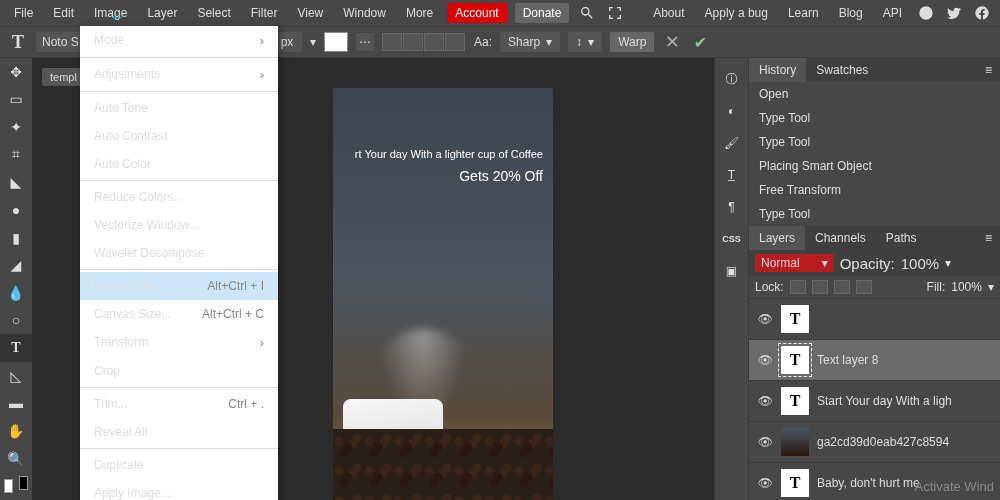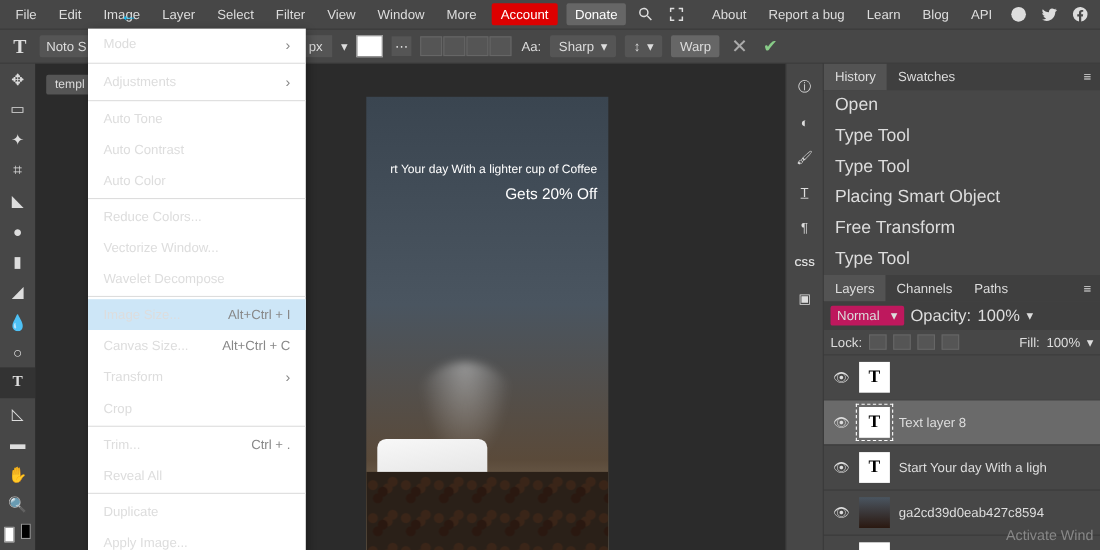--- a/index.html
+++ b/index.html
@@ -46,23 +46,23 @@
 .dropdown .sep{height:1px;background:#ddd;margin:2px 0}
 .dropdown::-webkit-scrollbar{width:8px}
 .rightcol{width:34px;background:#474747;display:flex;flex-direction:column;align-items:center;gap:10px;padding-top:10px;border-left:1px solid #3a3a3a}
 .rightcol .ic{width:22px;height:22px;display:flex;align-items:center;justify-content:center;font-size:12px}
 .panels{width:252px;background:#474747;border-left:1px solid #3a3a3a;display:flex;flex-direction:column}
 .panel-tabs{display:flex;align-items:center;background:#3f3f3f}
 .panel-tabs .pt{padding:5px 10px;font-size:12px}
 .panel-tabs .pt.active{background:#535353}
 .panel-tabs .pmenu{margin-left:auto;padding:0 8px}
 .history{flex:0 0 auto}
-.history .hi{padding:5px 10px;font-size:16px}
+.history .hi{padding:5px 10px;font-size:12px}
 .layers-hdr{display:flex;align-items:center;gap:6px;padding:4px 6px;background:#3f3f3f}
-.layers-hdr .sel{background:#be185d;padding:2px 6px;border-radius:2px;display:flex;gap:10px;align-items:flex-end}
+.layers-hdr .sel{background:#b91c1c;padding:2px 6px;border-radius:2px;display:flex;gap:22px;align-items:flex-end}
 .layers-hdr .lab{font-size:15px}
 .lockrow{display:flex;align-items:flex-end;gap:6px;padding:4px 6px;font-size:11px}
 .lockrow .b{width:16px;height:14px;background:#555;display:inline-block;border:1px solid #666}
 .layerlist{flex:1;overflow:hidden}
 .layer{display:flex;align-items:center;gap:8px;padding:6px 8px;border-top:1px solid #3a3a3a}
 .layer.sel{background:#6a6a6a}
 .layer .eye{width:16px;text-align:center}
 .layer .thumb{width:28px;height:28px;background:#fff;display:flex;align-items:center;justify-content:center;color:#000;font-family:Georgia,serif;font-size:16px;font-weight:bold}
 .layer .thumb.img{background:linear-gradient(#4a5560,#2a1810)}
 .layer .thumb.dashed{outline:1px dashed #fff;outline-offset:2px}
@@ -90,21 +90,21 @@
         <path d="M15.5 14h-.79l-.28-.27a6.5 6.5 0 10-.7.7l.27.28v.79l5 4.99L20.49 19l-4.99-5zm-6 0A4.5 4.5 0 1114 9.5 4.5 4.5 0 019.5 14z"></path>
       </svg>
     </div>
   <div class="icn">
       <svg viewBox="0 0 24 24">
         <path d="M3 3h6v2H5v4H3V3zm12 0h6v6h-2V5h-4V3zM3 15h2v4h4v2H3v-6zm16 0h2v6h-6v-2h4v-4z"></path>
       </svg>
     </div>
   <div class="spacer"></div>
   <div class="mi">About</div>
-  <div class="mi">Report a bug</div>
+  <div class="mi">Apply a bug</div>
   <div class="mi">Learn</div>
   <div class="mi">Blog</div>
   <div class="mi">API</div>
   <div class="icn">
       <svg viewBox="0 0 24 24">
         <circle cx="12" cy="12" r="10"></circle>
       </svg>
     </div>
   <div class="icn">
       <svg viewBox="0 0 24 24">

